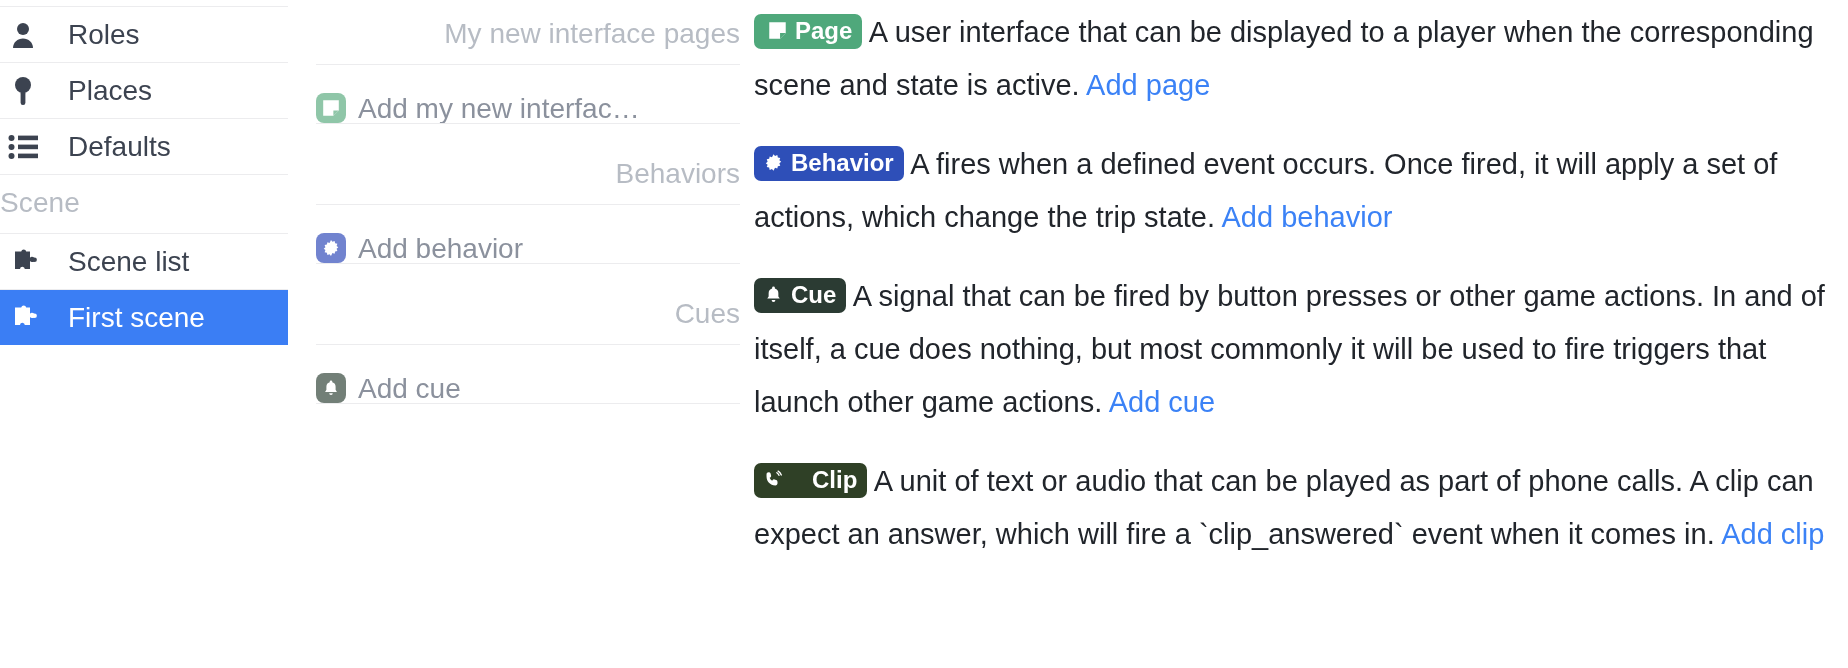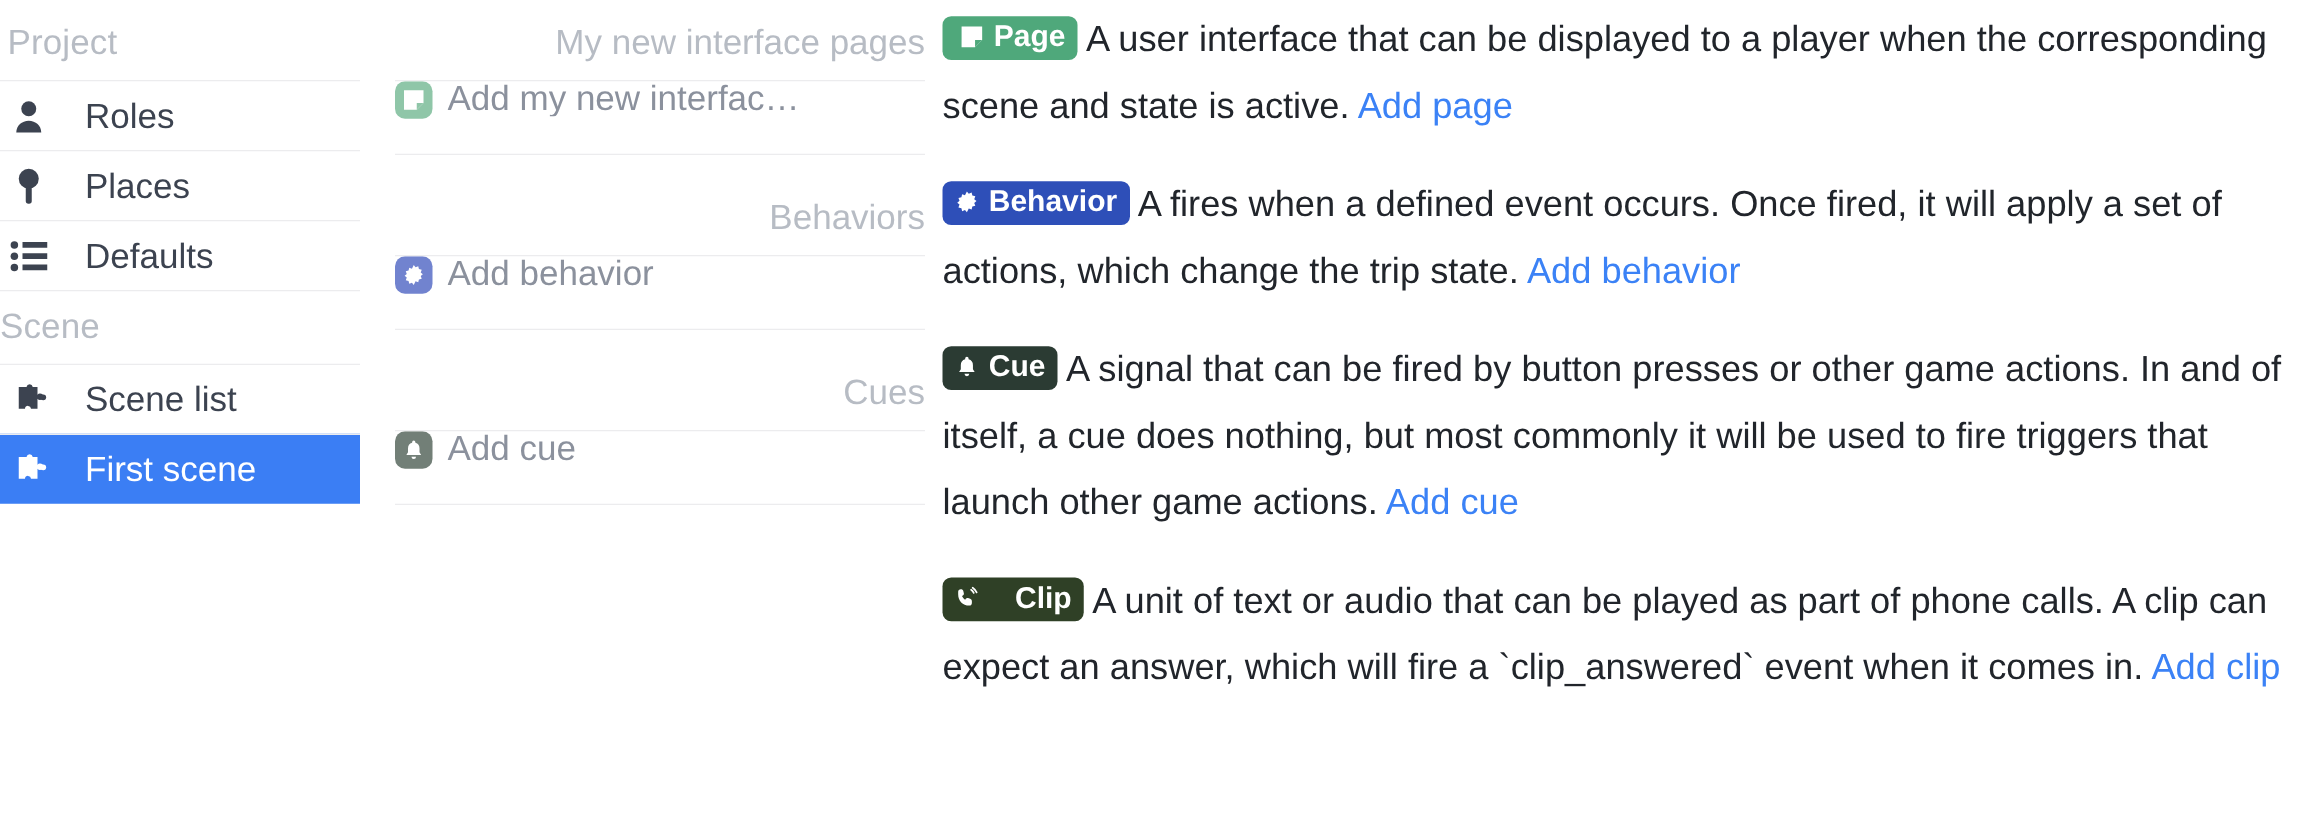--- a/index.html
+++ b/index.html
@@ -71,21 +71,21 @@
   .mid-group { margin-bottom: 22px; }
   .mid-group-title {
     font-size: 28px;
     color: #b7bcc4;
     line-height: 40px;
     padding: 8px 0 10px 0;
     text-align: right;
   }
   .mid-row {
     display: flex;
-    align-items: flex-start;
+    align-items: flex-end;
     height: 58px;
     border-top: 1px solid #ececee;
     border-bottom: 1px solid #ececee;
     font-size: 28px;
     color: #8b919d;
     white-space: nowrap;
     overflow: hidden;
   }
   .mid-row-label {
     overflow: hidden;
@@ -145,21 +145,20 @@
   }
   .code-tick { white-space: nowrap; }
 </style>
 </head>
 <body>
 
 <div class="app">
 
   <div class="sidebar">
 
-    <div class="side-section-label">Project</div>
 
     <div class="side-row">
       <span class="side-icon">
         <svg width="26" height="28" viewBox="0 0 26 28">
           <circle cx="13" cy="8" r="6" fill="#3c4350"></circle>
           <path d="M3 27c0-5.5 4.5-9.5 10-9.5S23 21.5 23 27z" fill="#3c4350"></path>
         </svg>
       </span>
       <span class="side-label">Roles</span>
     </div>

